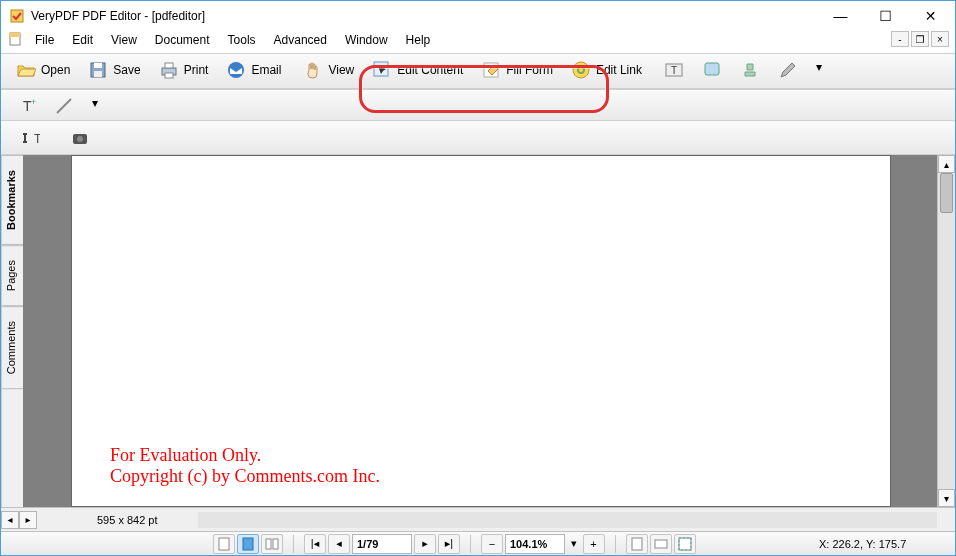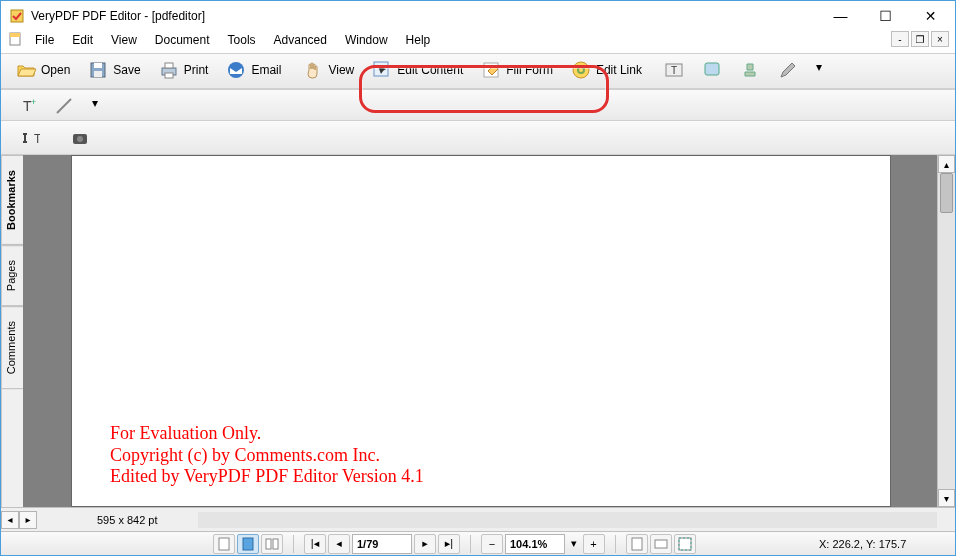--- a/index.html
+++ b/index.html
@@ -204,21 +204,20 @@
   <div class="side-tabs">
     <div class="side-tab">Bookmarks</div>
     <div class="side-tab light">Pages</div>
     <div class="side-tab light">Comments</div>
   </div>
   <div class="doc-wrap">
     <div class="doc-page">
       <div class="eval-text">
         <div>For Evaluation Only.</div>
         <div>Copyright (c) by Comments.com Inc.</div>
-        <div>Edited by VeryPDF PDF Editor Version 4.1</div>
       </div>
     </div>
     <div class="vscroll">
       <div class="sbtn">▴</div>
       <div class="strack">
           <div class="sthumb"></div>
         </div>
       <div class="sbtn">▾</div>
     </div>
   </div>

